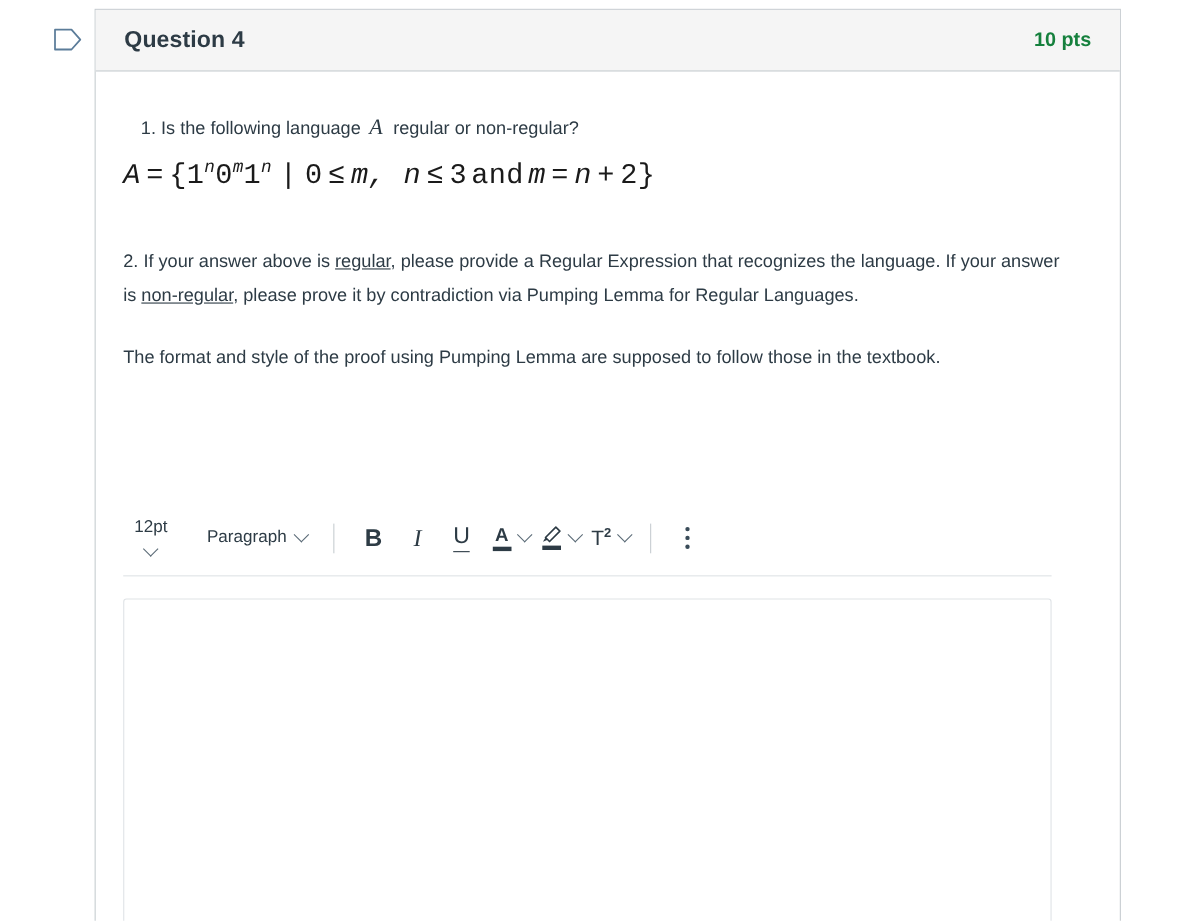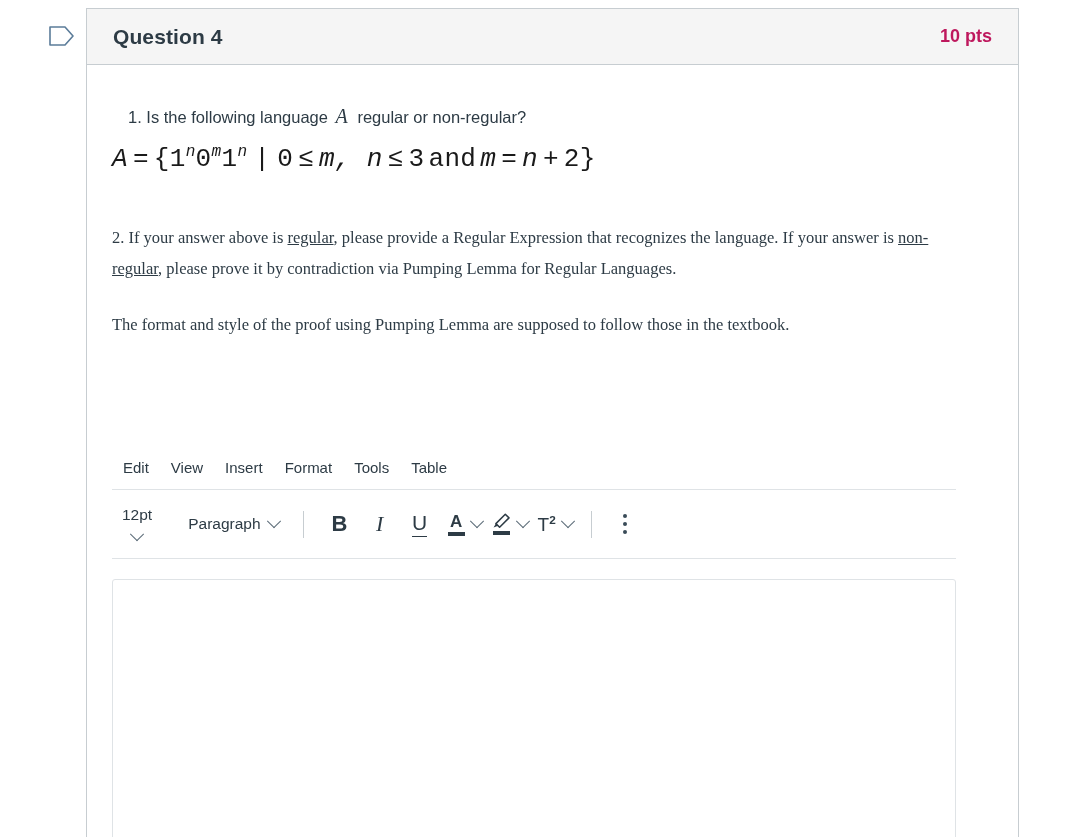--- a/index.html
+++ b/index.html
@@ -60,21 +60,21 @@
   }
   .question-title {
     font-size: 21px;
     font-weight: 700;
     color: #2d3b45;
     letter-spacing: 0.1px;
   }
   .question-points {
     font-size: 18px;
     font-weight: 700;
-    color: #be185d;
+    color: #15803d;
   }
 
   .question-body {
     padding: 36px 44px 0 25px;
   }
 
   
   .prompt-line {
     font-size: 16.5px;
     line-height: 1.52;
@@ -109,21 +109,20 @@
   .math-display .op { padding: 0 5px; }
   .math-display .bar { padding: 0 7px; font-weight: 300; }
   .math-display .txt { font-style: normal; padding: 0 4px; }
 
   .para {
     font-size: 16.5px;
     line-height: 1.84;
     color: #2d3b45;
     margin: 0;
     max-width: 890px;
-    font-family: Liberation Serif, serif;
   }
   .para.p2 { margin-top: 46px; }
   .para.p3 { margin-top: 26px; max-width: 830px; }
   .para u { text-decoration: underline; }
 
   
   .editor {
     margin-top: 115px;
     padding: 0 0 0 0;
   }
@@ -319,28 +318,20 @@
       </div>
 
       <p class="para p2">
         <span>2. If your answer above is </span><u>regular</u><span>, please provide a Regular Expression that recognizes the language. If your answer is </span><u>non-regular</u><span>, please prove it by contradiction via Pumping Lemma for Regular Languages.</span>
       </p>
 
       <p class="para p3">The format and style of the proof using Pumping Lemma are supposed to follow those in the textbook.</p>
 
       <div class="editor">
 
-        <div class="menubar">
-          <div class="menu-item">Edit</div>
-          <div class="menu-item">View</div>
-          <div class="menu-item">Insert</div>
-          <div class="menu-item">Format</div>
-          <div class="menu-item">Tools</div>
-          <div class="menu-item">Table</div>
-        </div>
 
         <div class="toolbar">
 
           <div class="tb-select size">
             <span>12pt</span>
             <span class="chev"></span>
           </div>
 
           <div class="tb-select para-style">
             <span>Paragraph</span>

